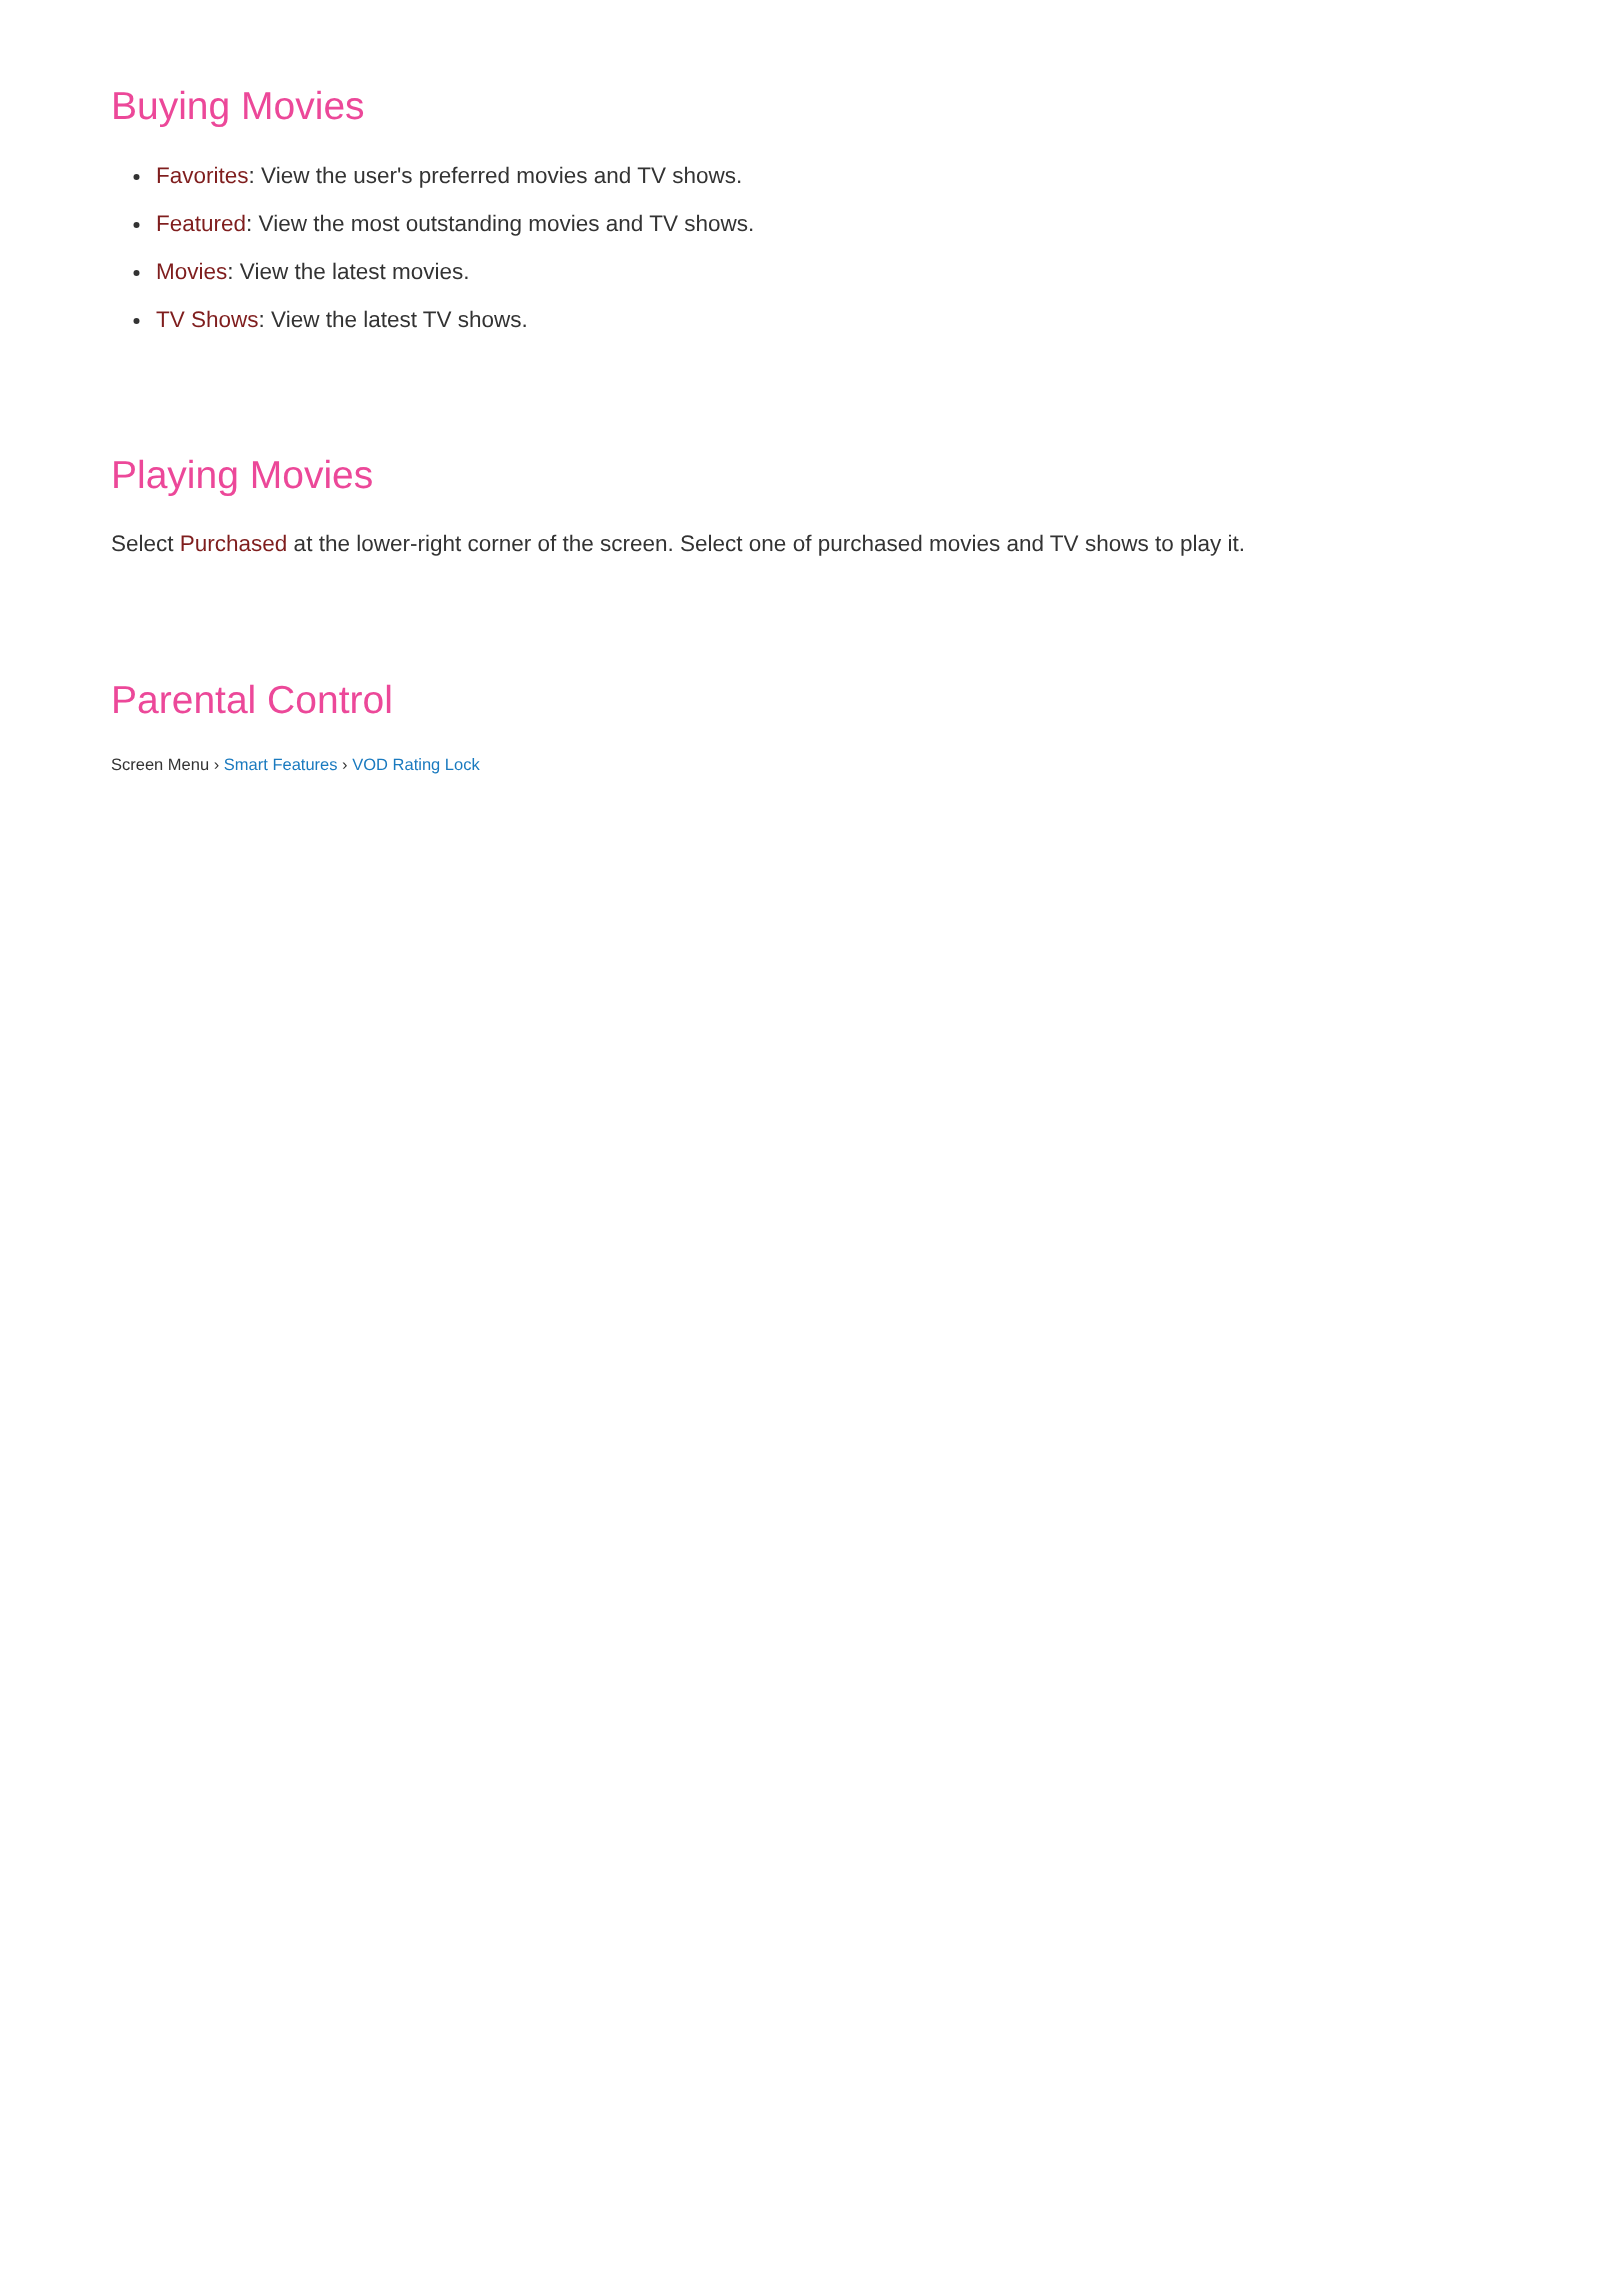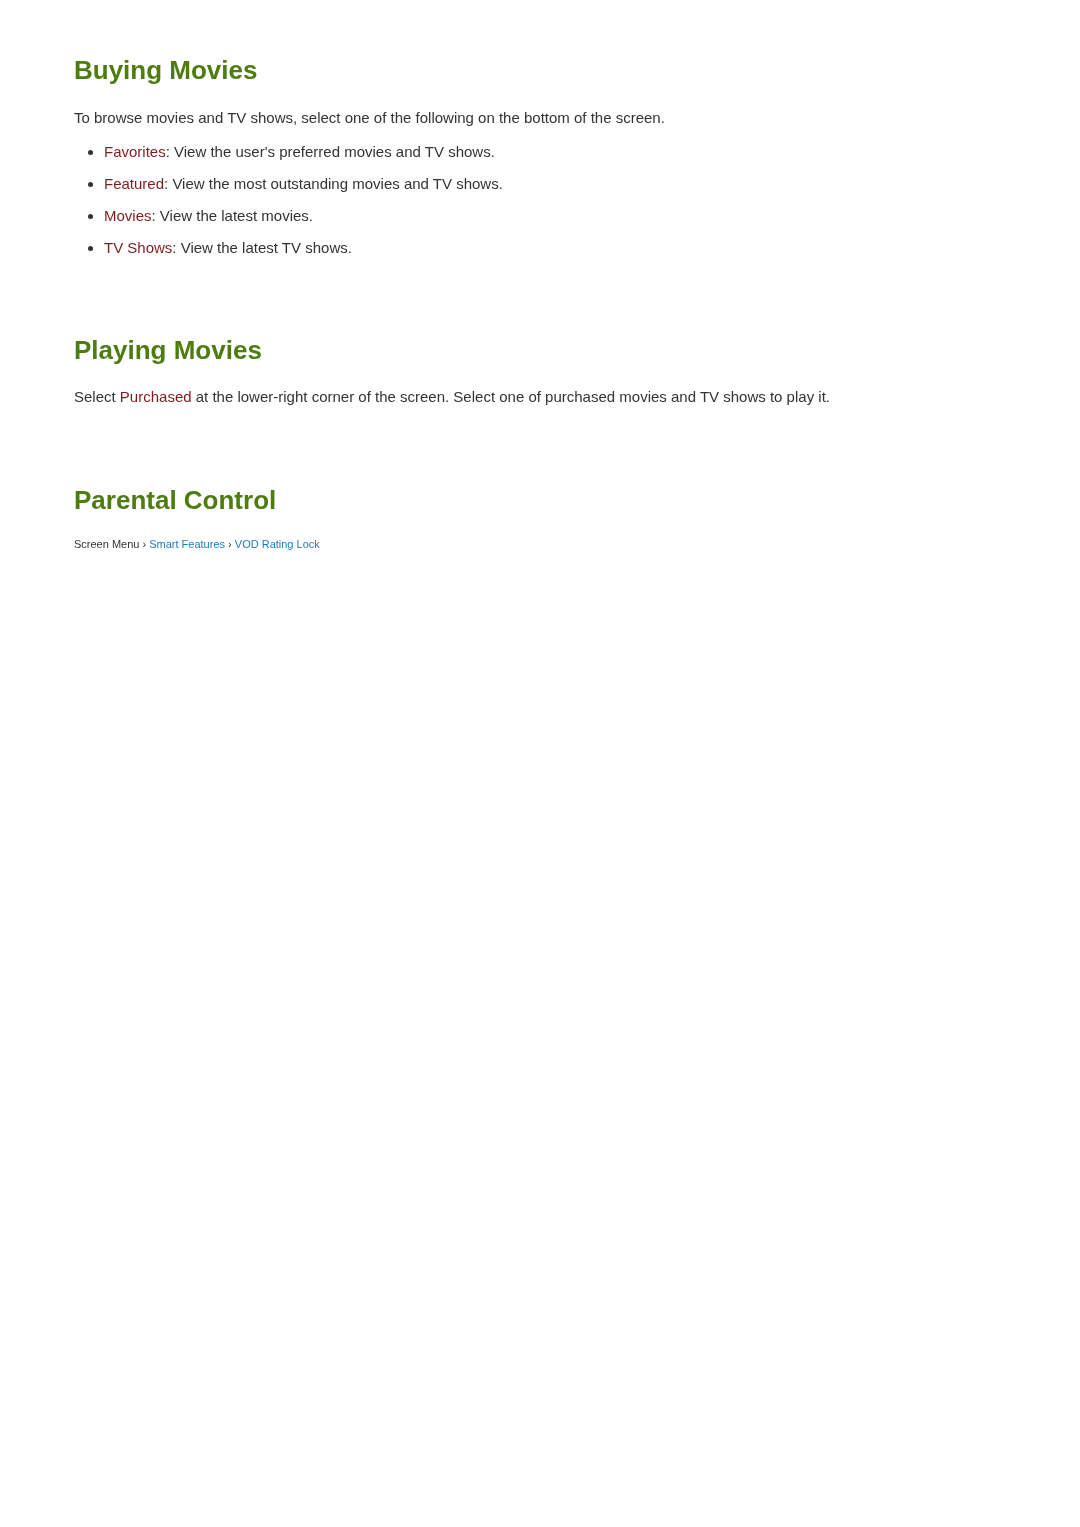--- a/index.html
+++ b/index.html
@@ -18,22 +18,22 @@
       padding: 50px 74px 80px 74px;
       line-height: 1.6;
     }
 
     .section {
       margin-bottom: 40px;
     }
 
     .section-title {
       font-size: 26px;
-      font-weight: bold;
-      color: #4d7c0f;
+      font-weight: normal;
+      color: #ec4899;
       margin-bottom: 14px;
     }
 
     .section-body {
       font-size: 15px;
       color: #333333;
       margin-bottom: 10px;
     }
 
     .bullet-list {
@@ -73,21 +73,20 @@
 
     .divider-space {
       height: 30px;
     }
   </style>
 </head>
 <body>
 
 <div class="section">
   <h2 class="section-title">Buying Movies</h2>
-  <p class="section-body">To browse movies and TV shows, select one of the following on the bottom of the screen.</p>
   <ul class="bullet-list">
     <li>
       <a class="link" href="#">Favorites</a><span>: View the user's preferred movies and TV shows.</span>
     </li>
     <li>
       <a class="link" href="#">Featured</a><span>: View the most outstanding movies and TV shows.</span>
     </li>
     <li>
       <a class="link" href="#">Movies</a><span>: View the latest movies.</span>
     </li>

